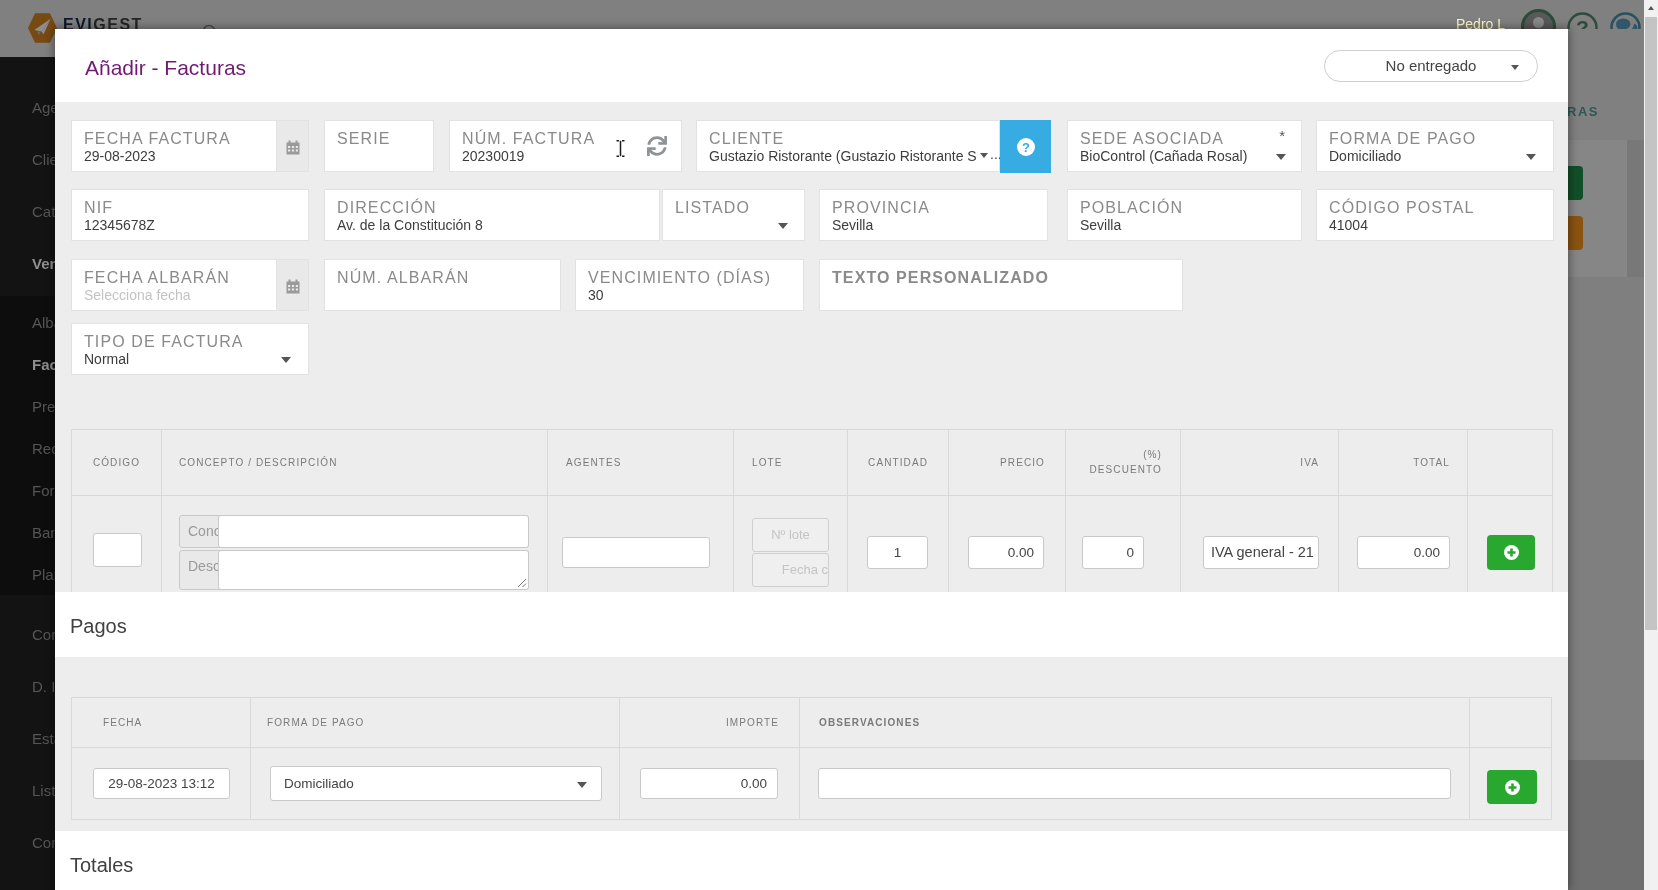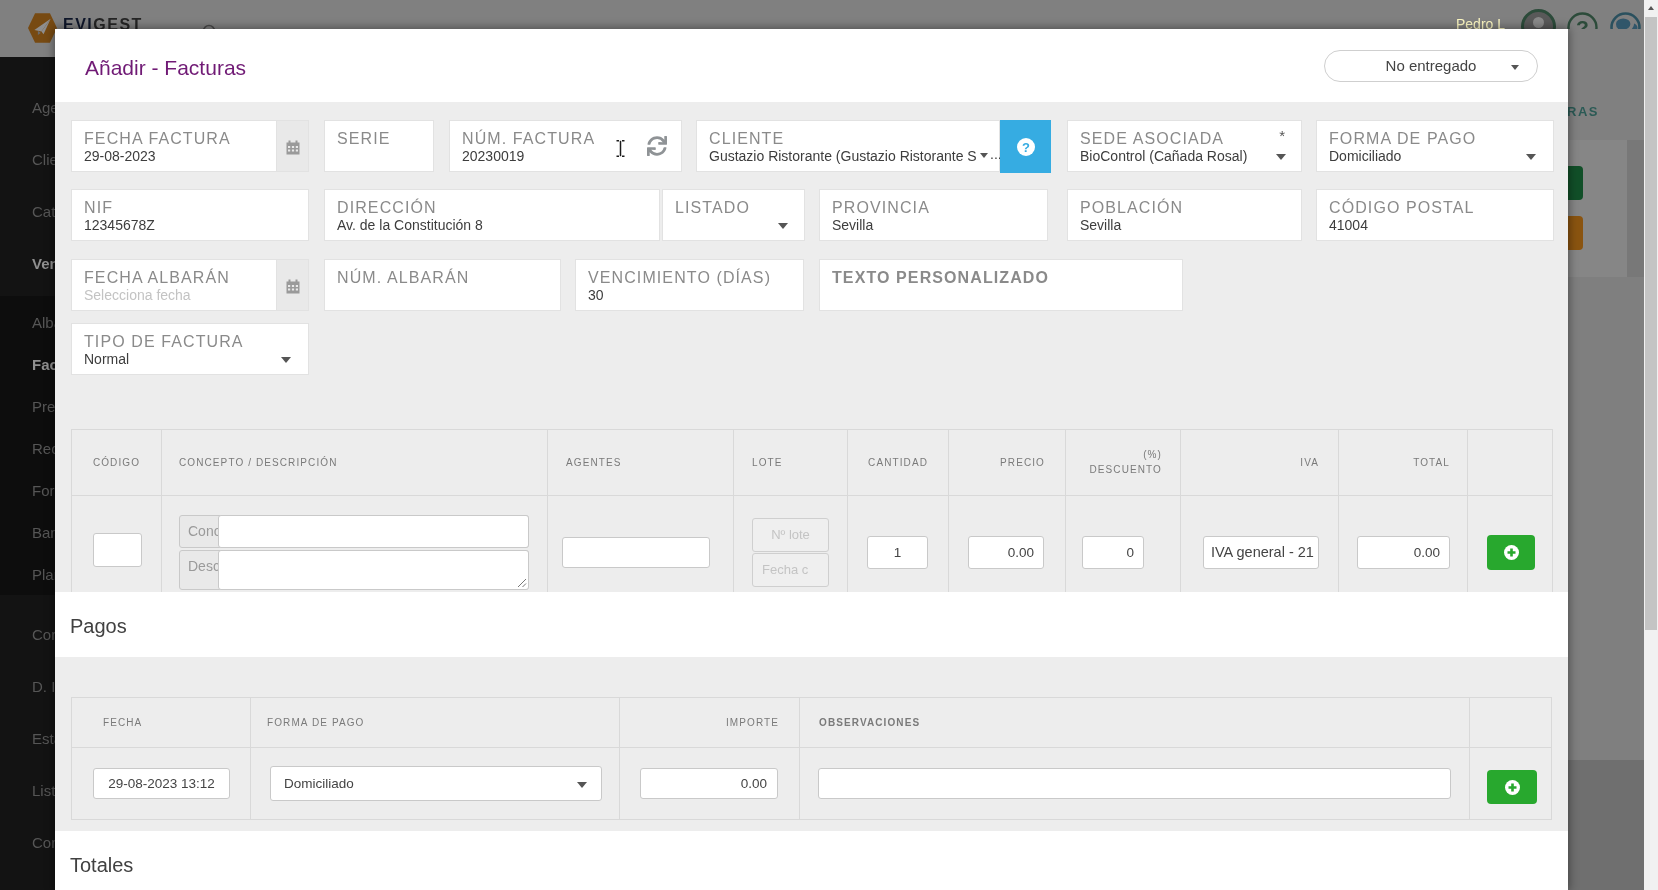--- a/index.html
+++ b/index.html
@@ -269,21 +269,21 @@
         <div class="inp" style="left:107px;top:120px;width:350px;height:40px;background:#e9e9e9;color:#9a9a9a;font-size:14px;line-height:30px;padding-left:8px;overflow:hidden;">Descripción</div>
         <div class="inp" style="left:146px;top:120px;width:311px;height:40px;">
           <svg width="10" height="10" viewBox="0 0 10 10" style="position:absolute;right:1px;bottom:1px">
             <path d="M9 1 L1 9 M9 5.5 L5.5 9" stroke="#777" stroke-width="1"></path>
           </svg>
         </div>
 
         <div class="inp" style="left:490px;top:107px;width:148px;height:31px;"></div>
 
         <div class="inp" style="left:680px;top:88px;width:77px;height:34px;background:#efefef;border-color:#cfcfcf;color:#c4c4c4;font-size:13px;line-height:32px;text-align:center;">Nº lote</div>
-        <div class="inp" style="left:680px;top:123px;width:77px;height:34px;background:#efefef;border-color:#cfcfcf;color:#c4c4c4;font-size:13px;line-height:32px;text-align:left;padding-left:9px;overflow:hidden;">Fecha c</div>
+        <div class="inp" style="left:680px;top:123px;width:77px;height:34px;background:#efefef;border-color:#cfcfcf;color:#c4c4c4;font-size:13px;line-height:32px;text-align:right;padding-left:9px;overflow:hidden;">Fecha c</div>
 
         <div class="inp" style="left:795px;top:106px;width:61px;height:33px;line-height:31px;text-align:center;">1</div>
         <div class="inp" style="left:896px;top:106px;width:76px;height:33px;line-height:31px;text-align:right;padding-right:9px;">0.00</div>
         <div class="inp" style="left:1010px;top:106px;width:62px;height:33px;line-height:31px;text-align:right;padding-right:9px;">0</div>
         <div class="inp" style="left:1131px;top:106px;width:116px;height:33px;line-height:31px;padding-left:7px;font-size:14.5px;white-space:nowrap;overflow:hidden;">IVA general - 21 %</div>
         <div class="inp" style="left:1285px;top:106px;width:93px;height:33px;line-height:31px;text-align:right;padding-right:9px;">0.00</div>
 
         <div class="gbtn" style="left:1415px;top:105px;width:48px;height:35px;">
           <svg width="15" height="15" viewBox="0 0 15 15" style="position:absolute;left:17px;top:10px">
             <circle cx="7.5" cy="7.5" r="7.5" fill="#fff"></circle>

